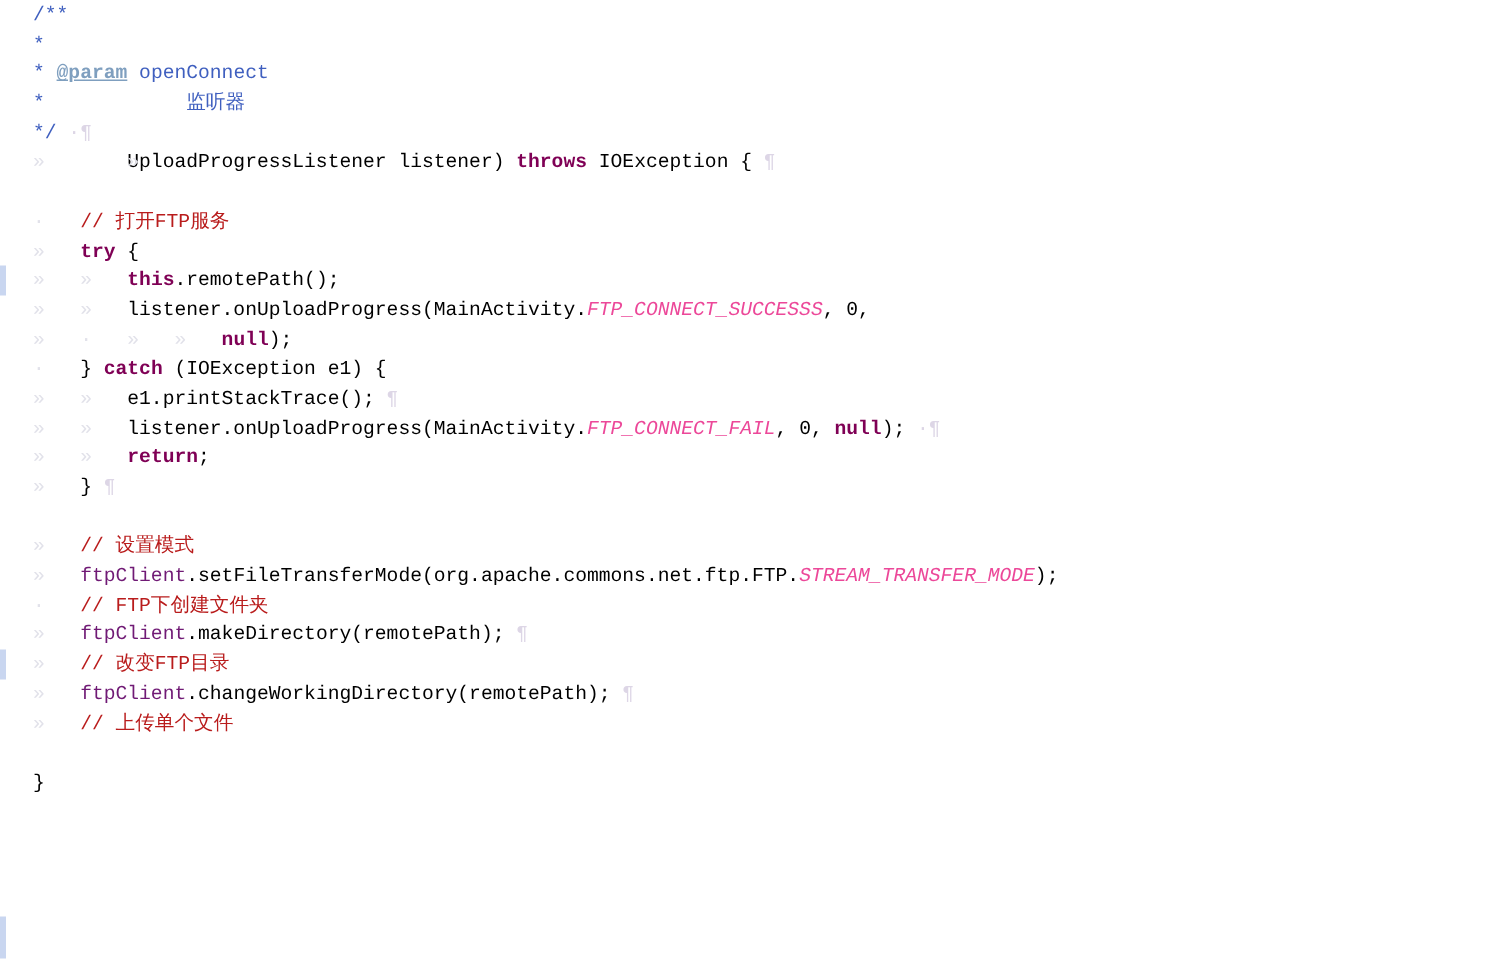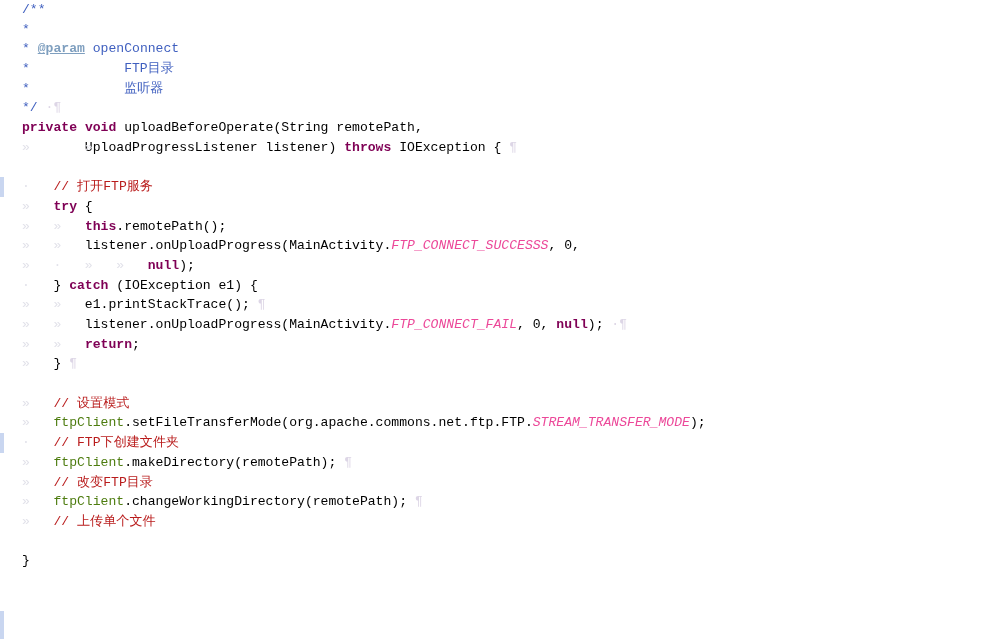--- a/index.html
+++ b/index.html
@@ -47,40 +47,38 @@
     letter-spacing: 0px;
     padding-left: 22px;
     color: #000000;
   }
 
   
   .kw       { color: #7f0055; font-weight: bold; }
   .jdoc     { color: #3f5fbf; }
   .jdoctag  { color: #7f9fbf; font-weight: bold; text-decoration: underline; }
   .cmt      { color: #b91c1c; }
-  .field    { color: #4d7c0f; }
+  .field    { color: #701a75; }
   .static   { color: #ec4899; font-style: italic; text-decoration: none; }
   .plain    { color: #000000; }
 
   
   .ws  { color: #e2e2ea; }
   .pil { color: #ddd6e6; }
 </style>
 </head>
 <body>
 
 <div id="editor">
   <div class="code">
       <div class="line"><span class="jdoc">/**</span></div>
       <div class="line"><span class="jdoc">*</span></div>
       <div class="line"><span class="jdoc">* </span><span class="jdoctag">@param</span><span class="jdoc"> openConnect</span></div>
-      <div class="line"><span class="jdoc">*            FTP目录</span></div>
       <div class="line"><span class="jdoc">*            监听器</span></div>
       <div class="line"><span class="jdoc">*/</span><span class="pil"> ·¶</span></div>
-      <div class="line"><span class="kw">private</span><span class="plain"> </span><span class="kw">void</span><span class="plain"> uploadBeforeOperate(String remotePath,</span></div>
       <div class="line"><span class="ws" style="position: absolute; left: 22px; top: 0px;">»       »   </span><span class="plain">        UploadProgressListener listener) </span><span class="kw">throws</span><span class="plain"> IOException { </span><span class="pil">¶</span></div>
       <div class="line">&nbsp;</div>
       <div class="line"><span class="ws" style="position: absolute; left: 22px; top: 0px;">·</span><span class="cmt">    // 打开FTP服务</span></div>
       <div class="line"><span class="ws" style="position: absolute; left: 22px; top: 0px;">»</span><span class="plain">    </span><span class="kw">try</span><span class="plain"> {</span></div>
       <div class="line"><span class="ws" style="position: absolute; left: 22px; top: 0px;">»   »</span><span class="plain">        </span><span class="kw">this</span><span class="plain">.remotePath();</span></div>
       <div class="line"><span class="ws" style="position: absolute; left: 22px; top: 0px;">»   »</span><span class="plain">        listener.onUploadProgress(MainActivity.</span><span class="static">FTP_CONNECT_SUCCESSS</span><span class="plain">, 0,</span></div>
       <div class="line"><span class="ws" style="position: absolute; left: 22px; top: 0px;">»   ·   »   »</span><span class="plain">                </span><span class="kw">null</span><span class="plain">);</span></div>
       <div class="line"><span class="ws" style="position: absolute; left: 22px; top: 0px;">·</span><span class="plain">    } </span><span class="kw">catch</span><span class="plain"> (IOException e1) {</span></div>
       <div class="line"><span class="ws" style="position: absolute; left: 22px; top: 0px;">»   »</span><span class="plain">        e1.printStackTrace(); </span><span class="pil">¶</span></div>
       <div class="line"><span class="ws" style="position: absolute; left: 22px; top: 0px;">»   »</span><span class="plain">        listener.onUploadProgress(MainActivity.</span><span class="static">FTP_CONNECT_FAIL</span><span class="plain">, 0, </span><span class="kw">null</span><span class="plain">);</span><span class="pil"> ·¶</span></div>

